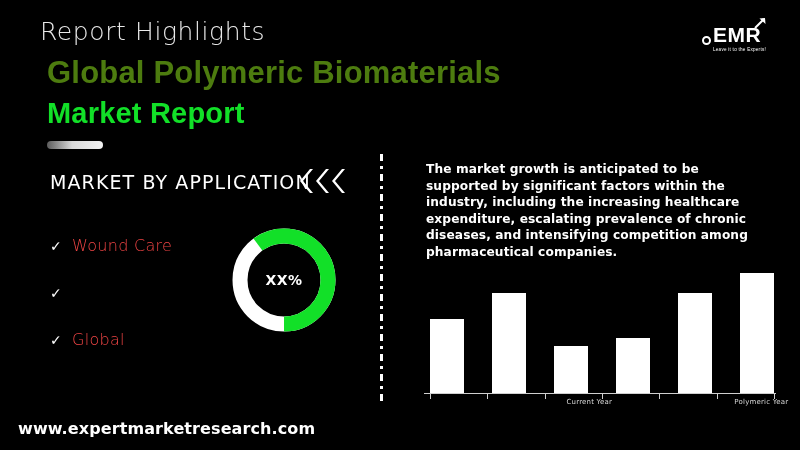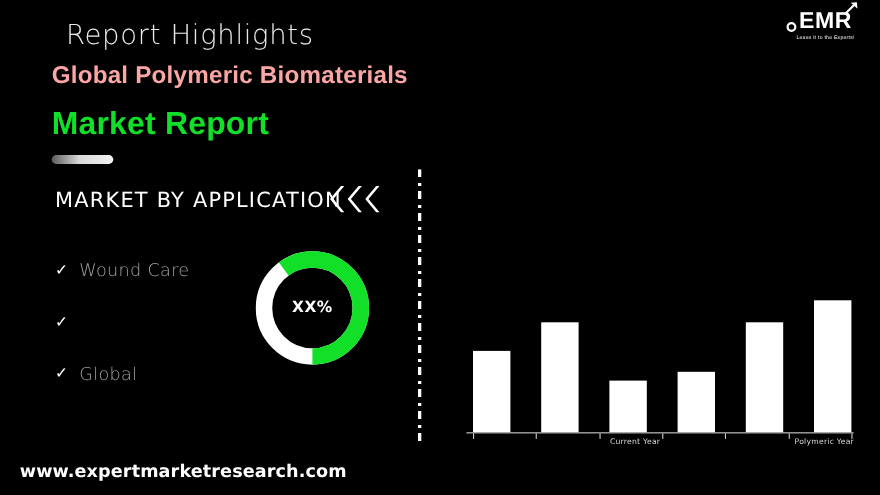--- a/index.html
+++ b/index.html
@@ -14,25 +14,25 @@
     position: relative;
     width: 800px;
     height: 450px;
     background: #000000;
     overflow: hidden;
   }
 
   
   .logo {
     position: absolute;
-    top: 8px;
+    top: 24px;
     right: 12px;
     width: 86px;
     height: 34px;
-    text-align: center;
+    text-align: left;
     color: #ffffff;
   }
   .logo-mark {
     position: relative;
     display: inline-block;
     line-height: 1;
   }
   .logo-emr {
     font-size: 21px;
     font-weight: bold;
@@ -64,35 +64,35 @@
     letter-spacing: 0.25px;
     margin-top: 1px;
     padding-left: 11px;
     white-space: nowrap;
     font-family: "Liberation Sans", sans-serif;
   }
 
   
   .kicker {
     position: absolute;
-    left: 60px;
+    left: 40px;
     top: 17px;
     font-size: 25px;
     font-weight: 300;
     color: #e9e9e9;
     letter-spacing: 0.6px;
     font-family: "DejaVu Sans", sans-serif;
   }
   .title-main {
     position: absolute;
     left: 47px;
     top: 55px;
-    font-size: 22px;
-    font-weight: bold;
-    color: #fca5a5;
+    font-size: 31px;
+    font-weight: bold;
+    color: #4d7c0f;
     letter-spacing: 0.2px;
     font-family: "Liberation Sans", sans-serif;
   }
   .title-accent {
     position: absolute;
     left: 47px;
     top: 97px;
     font-size: 29px;
     font-weight: bold;
     color: #12e028;
@@ -147,21 +147,21 @@
   .app-check {
     width: 22px;
     font-size: 14px;
     color: #ffffff;
     flex: 0 0 22px;
     font-family: "DejaVu Sans", sans-serif;
   }
   .app-label {
     font-size: 16px;
     font-weight: 300;
-    color: #a3a3a3;
+    color: #ef4444;
     letter-spacing: 0.3px;
     font-family: "DejaVu Sans", sans-serif;
   }
 
   
   .donut-wrap {
     position: absolute;
     left: 232px;
     top: 228px;
     width: 104px;
@@ -253,21 +253,21 @@
   }
   .tick {
     position: absolute;
     bottom: 0;
     width: 1px;
     height: 5px;
     background: #cfcfcf;
   }
   .axis-labels {
     position: absolute;
-    left: 4px;
+    left: 16px;
     bottom: 0;
     width: 352px;
     height: 14px;
   }
   .axis-label {
     position: absolute;
     font-size: 7px;
     color: #d8d8d8;
     letter-spacing: 0.2px;
     white-space: nowrap;
@@ -338,20 +338,21 @@
   <div class="donut-wrap">
     <svg width="104" height="104" viewBox="0 0 104 104">
       <circle id="donut-remainder" cx="52" cy="52" r="44" fill="none" stroke="#ffffff" stroke-width="15"></circle>
       <circle id="donut-share" cx="52" cy="52" r="44" fill="none" stroke="#12e028" stroke-width="15" transform="rotate(-90 52 52) scale(-1,1) translate(-104,0)" stroke-dasharray="165.87609210954105 110.58406140636072"></circle>
     </svg>
     <div class="donut-label">XX%</div>
   </div>
 
   <div class="divider"></div>
 
+  <div class="summary">The market growth is anticipated to be supported by significant factors within the industry, including the increasing healthcare expenditure, escalating prevalence of chronic diseases, and intensifying competition among pharmaceutical companies.</div>
 
   <div class="chart">
     <div class="bars" id="bars">
         <div class="bar" style="height: 58%; background: rgb(255, 255, 255);"></div>
         <div class="bar" style="height: 78%; background: rgb(255, 255, 255);"></div>
         <div class="bar" style="height: 37%; background: rgb(255, 255, 255);"></div>
         <div class="bar" style="height: 43%; background: rgb(255, 255, 255);"></div>
         <div class="bar" style="height: 78%; background: rgb(255, 255, 255);"></div>
         <div class="bar" style="height: 94%; background: rgb(255, 255, 255);"></div>
       </div>

